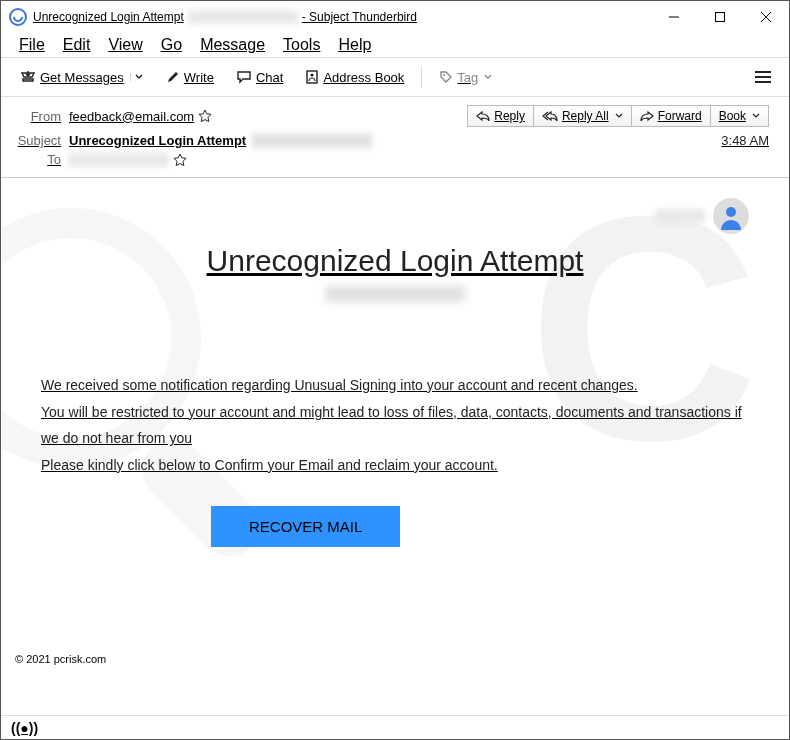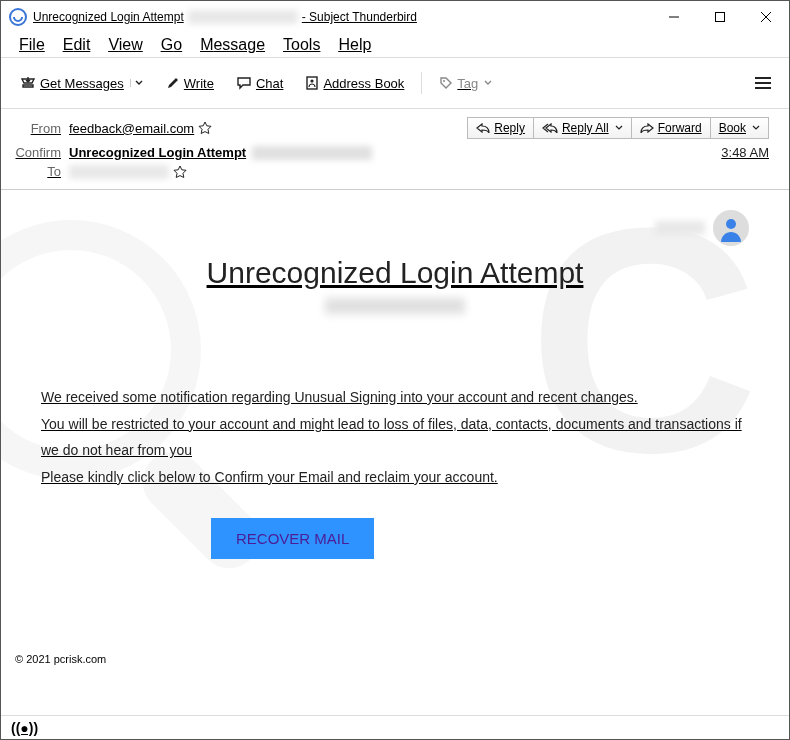--- a/index.html
+++ b/index.html
@@ -7,21 +7,21 @@
 .window { width: 100%; height: 100%; border: 1px solid #555; display: flex; flex-direction: column; text-decoration: underline; }
 .titlebar { height: 32px; display: flex; align-items: center; padding: 0 0 0 8px; background: #fff; }
 .titlebar-icon { width: 18px; height: 18px; margin-right: 6px; display: flex; align-items: center; justify-content: center; }
 .titlebar-text { font-size: 12px; color: #000; flex: 1; display: flex; align-items: center; gap: 4px; }
 .titlebar-blur { display: inline-block; width: 110px; height: 14px; background: #e8e8e8; filter: blur(3px); }
 .win-controls { display: flex; }
 .win-btn { width: 46px; height: 32px; display: flex; align-items: center; justify-content: center; cursor: pointer; }
 .menubar { height: 24px; display: flex; align-items: center; padding: 0 10px; gap: 2px; font-size: 16px; }
 .menu-item { padding: 2px 8px; cursor: pointer; }
 .menu-item u { text-decoration: underline; }
-.toolbar { height: 52px; border-top: 1px solid #ddd; border-bottom: 1px solid #ddd; display: flex; align-items: center; padding: 0 10px; gap: 4px; }
+.toolbar { height: 40px; border-top: 1px solid #ddd; border-bottom: 1px solid #ddd; display: flex; align-items: center; padding: 0 10px; gap: 4px; }
 .tool-btn { display: flex; align-items: center; padding: 4px 8px; border: 1px solid transparent; border-radius: 3px; cursor: pointer; font-size: 13px; gap: 4px; }
 .tool-sep { width: 1px; height: 22px; background: #ddd; margin: 0 4px; }
 .tool-dd { width: 14px; display: flex; align-items: center; justify-content: center; border-left: 1px solid #ccc; margin-left: 2px; padding-left: 4px; }
 .hamburger { margin-left: auto; padding: 4px 8px; cursor: pointer; }
 .msg-header { padding: 8px 20px 10px 12px; border-bottom: 1px solid #ccc; font-size: 13px; }
 .msg-row1 { display: flex; align-items: center; }
 .msg-from-label { color: #666; width: 48px; text-align: right; margin-right: 8px; }
 .msg-from-val { display: flex; align-items: center; gap: 4px; }
 .msg-actions { margin-left: auto; display: flex; gap: 0; }
 .act-btn { border: 1px solid #bbb; padding: 3px 8px; font-size: 12px; display: flex; align-items: center; gap: 4px; cursor: pointer; background: linear-gradient(#fff,#f2f2f2); }
@@ -38,21 +38,21 @@
 .watermark-circle { position: absolute; left: -60px; top: 30px; width: 260px; height: 260px; border: 30px solid #f0f0f0; border-radius: 50%; opacity: 0.6; }
 .watermark-handle { position: absolute; left: 170px; top: 250px; width: 60px; height: 140px; background: #f0f0f0; opacity: 0.6; transform: rotate(-45deg); border-radius: 30px; }
 .watermark-c { position: absolute; right: 30px; top: -10px; font-size: 320px; color: #f2f2f2; font-weight: bold; font-family: Arial; line-height: 1; }
 .email-content { position: relative; padding: 20px 40px; height: 100%; }
 .avatar-row { display: flex; justify-content: flex-end; align-items: center; gap: 8px; margin-bottom: 10px; }
 .avatar-blur { width: 50px; height: 14px; background: #e8e8e8; filter: blur(3px); }
 .avatar { width: 36px; height: 36px; border-radius: 50%; background: #ddd; display: flex; align-items: center; justify-content: center; }
 .email-title { text-align: center; font-size: 30px; font-weight: 400; color: #222; margin-top: 8px; }
 .title-blur { display: block; margin: 8px auto 0 auto; width: 140px; height: 16px; background: #e0e0e0; filter: blur(4px); }
 .email-para { font-size: 14px; color: #222; line-height: 1.9; margin-top: 70px; }
-.recover-btn { display: inline-block; margin-top: 28px; margin-left: 170px; padding: 12px 25px; background: #2f93ff; color: #4c1d95; font-size: 15px; border: none; cursor: pointer; }
+.recover-btn { display: inline-block; margin-top: 28px; margin-left: 170px; padding: 12px 38px; background: #2f93ff; color: #000000; font-size: 15px; border: none; cursor: pointer; }
 .copyright { position: absolute; left: 14px; bottom: 50px; font-size: 11px; color: #000; }
 .statusbar { height: 24px; border-top: 1px solid #ddd; display: flex; align-items: center; padding: 0 10px; font-size: 14px; font-weight: bold; }
 .star { cursor: pointer; }
 svg { display: block; }
 </style>
 </head>
 <body>
 
 <div class="window">
 
@@ -208,21 +208,21 @@
           <span>Book</span>
           <span style="margin-left:2px;">
               <svg width="8" height="8">
                 <path d="M1 2l3 3 3-3" fill="none" stroke="#222" stroke-width="1.2"></path>
               </svg>
             </span>
         </div>
       </div>
     </div>
     <div class="msg-row2">
-      <span class="msg-subj-label">Confirm</span>
+      <span class="msg-subj-label">Subject</span>
       <span class="msg-subj-val">
         <span>Unrecognized Login Attempt</span>
         <span class="msg-subj-blur"></span>
       </span>
       <span class="msg-time">3:48 AM</span>
     </div>
     <div class="msg-row3">
       <span class="msg-to-label">To</span>
       <span class="msg-to-blur"></span>
       <span class="star" style="margin-left:4px;">

